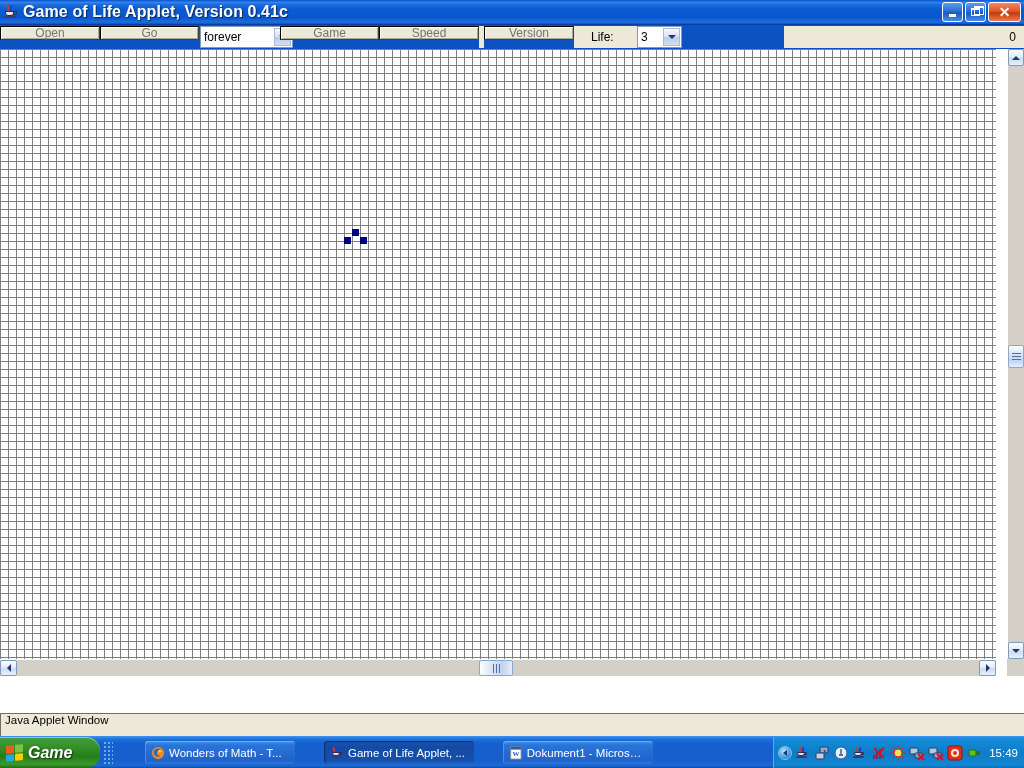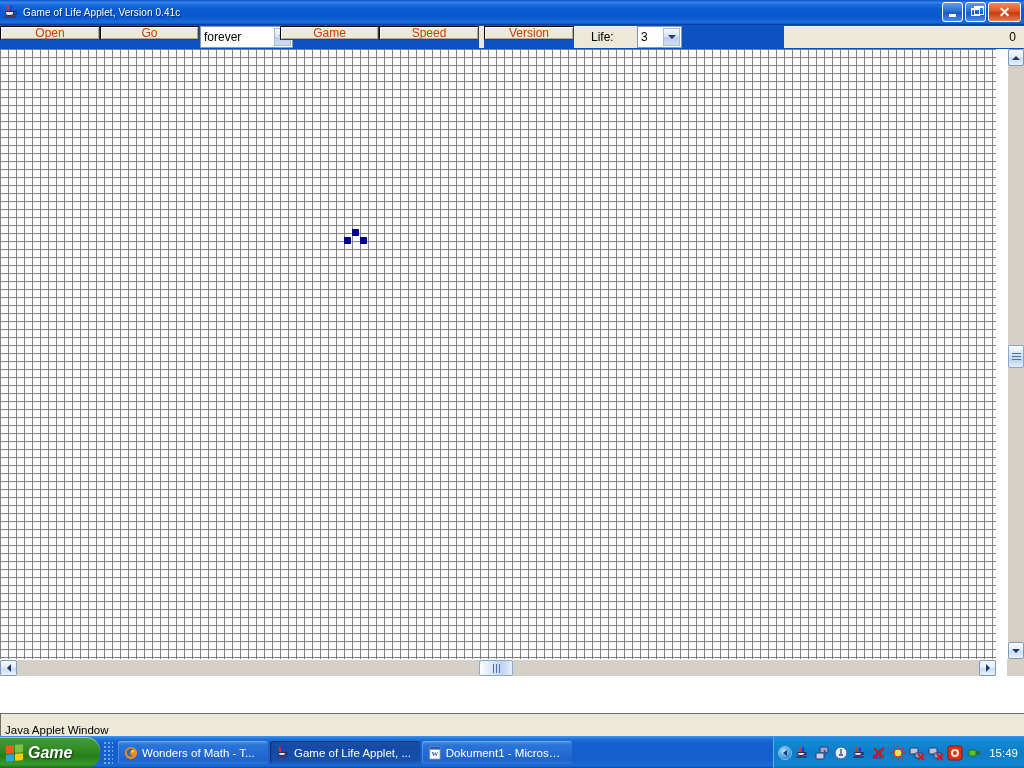--- a/index.html
+++ b/index.html
@@ -19,21 +19,21 @@
        #0c59d4 0%, #1562d8 4%, #3a84e8 10%, #1c6ddd 18%,
        #0a5ad2 40%, #0a58d0 75%, #1e6fdb 92%, #0c52c0 100%);
     display: flex; align-items: center;
     border-bottom: 1px solid #0a3ca8;
   }
   .title-ico {
     width: 16px; height: 16px; margin-left: 3px; margin-right: 4px;
     position: relative; flex: 0 0 auto;
   }
   .title-text {
-    color: #ffffff; font-size: 10px; font-weight: normal;
+    color: #ffffff; font-size: 16px; font-weight: bold;
     font-family: "Liberation Sans", sans-serif;
     text-shadow: 1px 1px 1px rgba(0,0,0,.55);
     letter-spacing: .1px; white-space: nowrap;
   }
   .winbtns {
     position: absolute; right: 3px; top: 2px;
     display: flex; gap: 2px; align-items: center;
   }
   .wbtn {
     width: 21px; height: 20px; border-radius: 3px;
@@ -66,21 +66,21 @@
     position: absolute; left: 0; top: 25px; width: 1024px; height: 24px;
     background: #0c52c0;
   }
   .tbtn {
     position: absolute; top: 1px; height: 14px;
     background: #ece9d8;
     border: 1px solid #000;
     border-right-color:#404040; border-bottom-color:#404040;
     box-shadow: inset 1px 1px 0 #ffffff, inset -1px -1px 0 #aca899;
     display: flex; align-items: center; justify-content: center;
-    font-size: 12px; color: #c2410c;
+    font-size: 12px; color: #737373;
     font-family: "Liberation Sans", sans-serif;
     cursor: default;
   }
   .combo {
     position: absolute; top: 1px; height: 22px;
     background: #ffffff; border: 1px solid #7f9db9;
     display: flex; align-items: center;
     font-size: 12px; color: #000; padding-left: 3px;
     font-family: "Liberation Sans", sans-serif;
   }
@@ -172,21 +172,21 @@
   
   .belowgap {
     position:absolute; left:0; top:676px; width:1024px; height:37px;
     background:#ffffff;
   }
   .statusbar {
     position:absolute; left:0; top:713px; width:1024px; height:33px;
     background:#ece9d8;
     border-top:1px solid #716f64;
     border-left:1px solid #716f64;
-    display:flex; align-items:center;
+    display:flex; align-items:flex-start;
     padding-left:4px;
     font-size:11.5px; color:#000;
     font-family:"Liberation Sans", sans-serif;
   }
 
   
   .taskbar {
     position:absolute; left:0; top:736px; width:1024px; height:32px;
     background: linear-gradient(to bottom,
       #2f8ae8 0%, #1e6fd9 8%, #1560d0 20%, #165fcb 75%, #1a6ad6 92%, #0f4ca8 100%);
@@ -221,21 +221,21 @@
     opacity:.85;
   }
   .tasks { display:flex; align-items:center; gap:2px; flex:1 1 auto; padding-left:2px; }
   .task {
     height:23px; display:flex; align-items:center; gap:4px;
     padding:0 6px; border-radius:3px;
     background: linear-gradient(to bottom,#4a95ea 0%,#2a74d8 18%,#1f63cc 85%,#2d78dc 100%);
     color:#fff; font-size:11.5px;
     font-family:"Liberation Sans", sans-serif;
     box-shadow: inset 1px 1px 0 rgba(255,255,255,.22);
-    white-space:nowrap; overflow:hidden;
+    white-space:nowrap; overflow:hidden;margin-left:27px;
   }
   .task.active {
     background: linear-gradient(to bottom,#1b56b4 0%,#144aa3 25%,#1550ad 85%,#2565c4 100%);
     box-shadow: inset 1px 1px 2px rgba(0,0,0,.45);
   }
   .task .tlabel { overflow:hidden; text-overflow:ellipsis; }
   .tray {
     height:32px; flex:0 0 auto; display:flex; align-items:center; gap:3px;
     padding:0 6px 0 4px;
     background: linear-gradient(to bottom,#2390e0 0%,#128ad6 12%,#0f7cc8 50%,#1187d2 88%,#0b62a8 100%);

